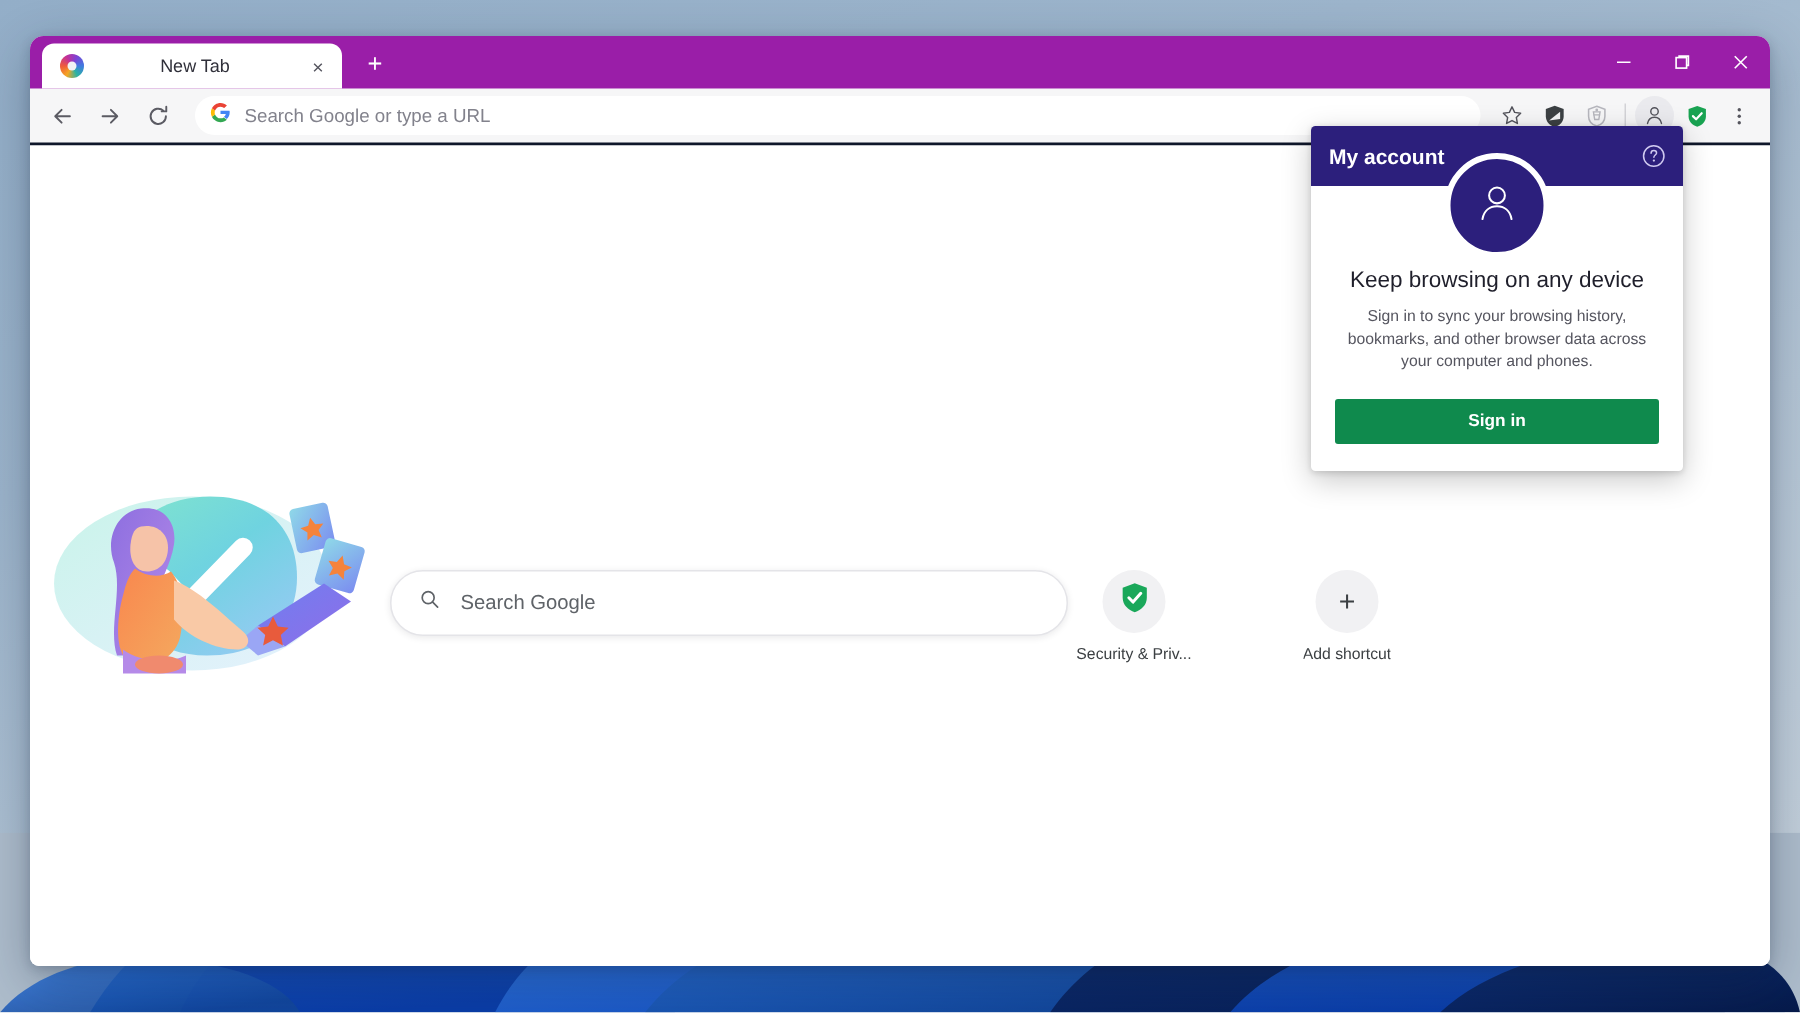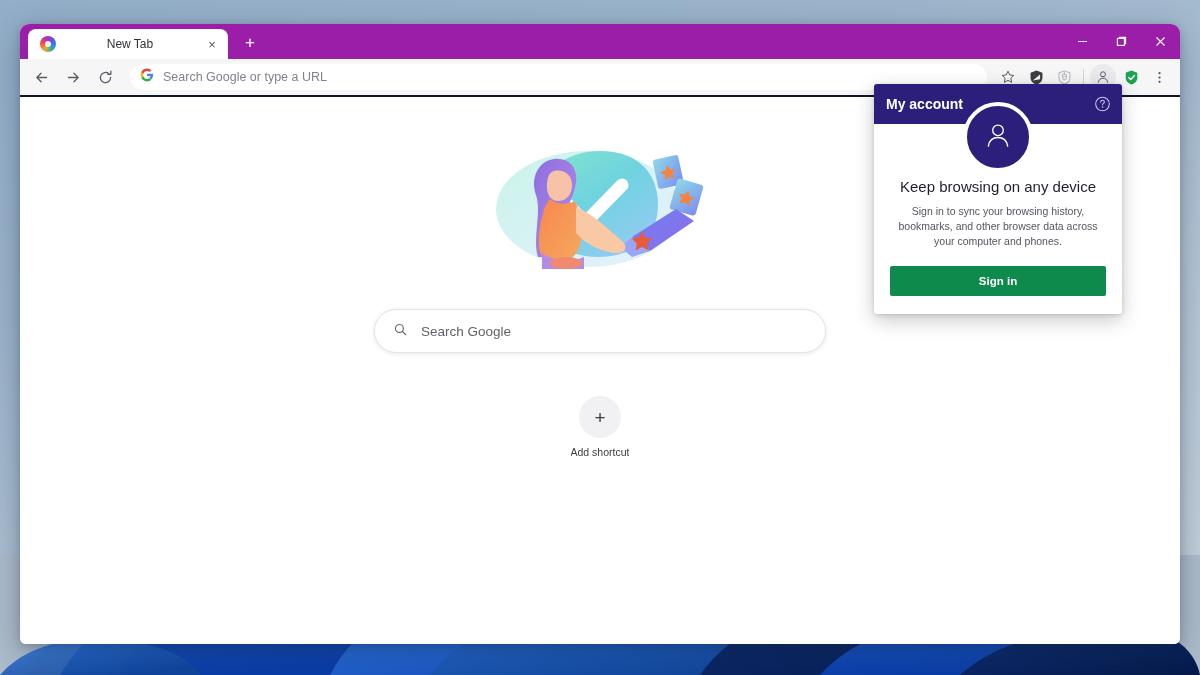--- a/index.html
+++ b/index.html
@@ -131,21 +131,21 @@
     width: 1px; height: 16px; background: #d3d3d7; margin: 0 4px;
     flex: 0 0 1px;
   }
   #profile-button { background: #eaeaee; }
 
   
   #ntp {
     position: relative;
     height: calc(620px - 35px - 38px);
     background: #ffffff;
-    display: flex; flex-direction: column; align-items: center;
+    display: flex; align-items: center;
     padding-top: 38px;
   }
   #hero-illustration { width: 240px; height: 150px; }
   #hero-illustration svg { display: block; width: 100%; height: 100%; }
 
   #search-box {
     margin-top: 24px;
     width: 452px; height: 44px;
     border: 1px solid #e4e4e8;
     border-radius: 22px;
@@ -438,20 +438,31 @@
             <circle cx="8.6" cy="8.6" r="5.3" stroke="#5f6368" stroke-width="1.5" fill="none"></circle>
             <path d="M12.6 12.6 L17 17" stroke="#5f6368" stroke-width="1.5" stroke-linecap="round"></path>
           </svg>
         </span>
         <span id="search-placeholder">Search Google</span>
       </div>
 
       <div id="shortcuts">
 
 
+        <div class="shortcut">
+          <div class="shortcut-tile">
+            <span>
+              <svg width="23" height="23" viewBox="0 0 24 24">
+                <path d="M12 1.9 L20.4 5 V12 C20.4 17 16.6 20.5 12 22 C7.4 20.5 3.6 17 3.6 12 V5 Z" fill="#1aa85a"></path>
+                <path d="M7.9 12 L10.8 15 L16.2 8.9" stroke="#ffffff" stroke-width="2.1" fill="none" stroke-linecap="round" stroke-linejoin="round"></path>
+              </svg>
+            </span>
+          </div>
+          <div class="shortcut-label">Security &amp; Priv...</div>
+        </div>
 
         <div class="shortcut">
           <div class="shortcut-tile">
             <span id="add-shortcut-plus">+</span>
           </div>
           <div class="shortcut-label">Add shortcut</div>
         </div>
 
       </div>
     </div>

